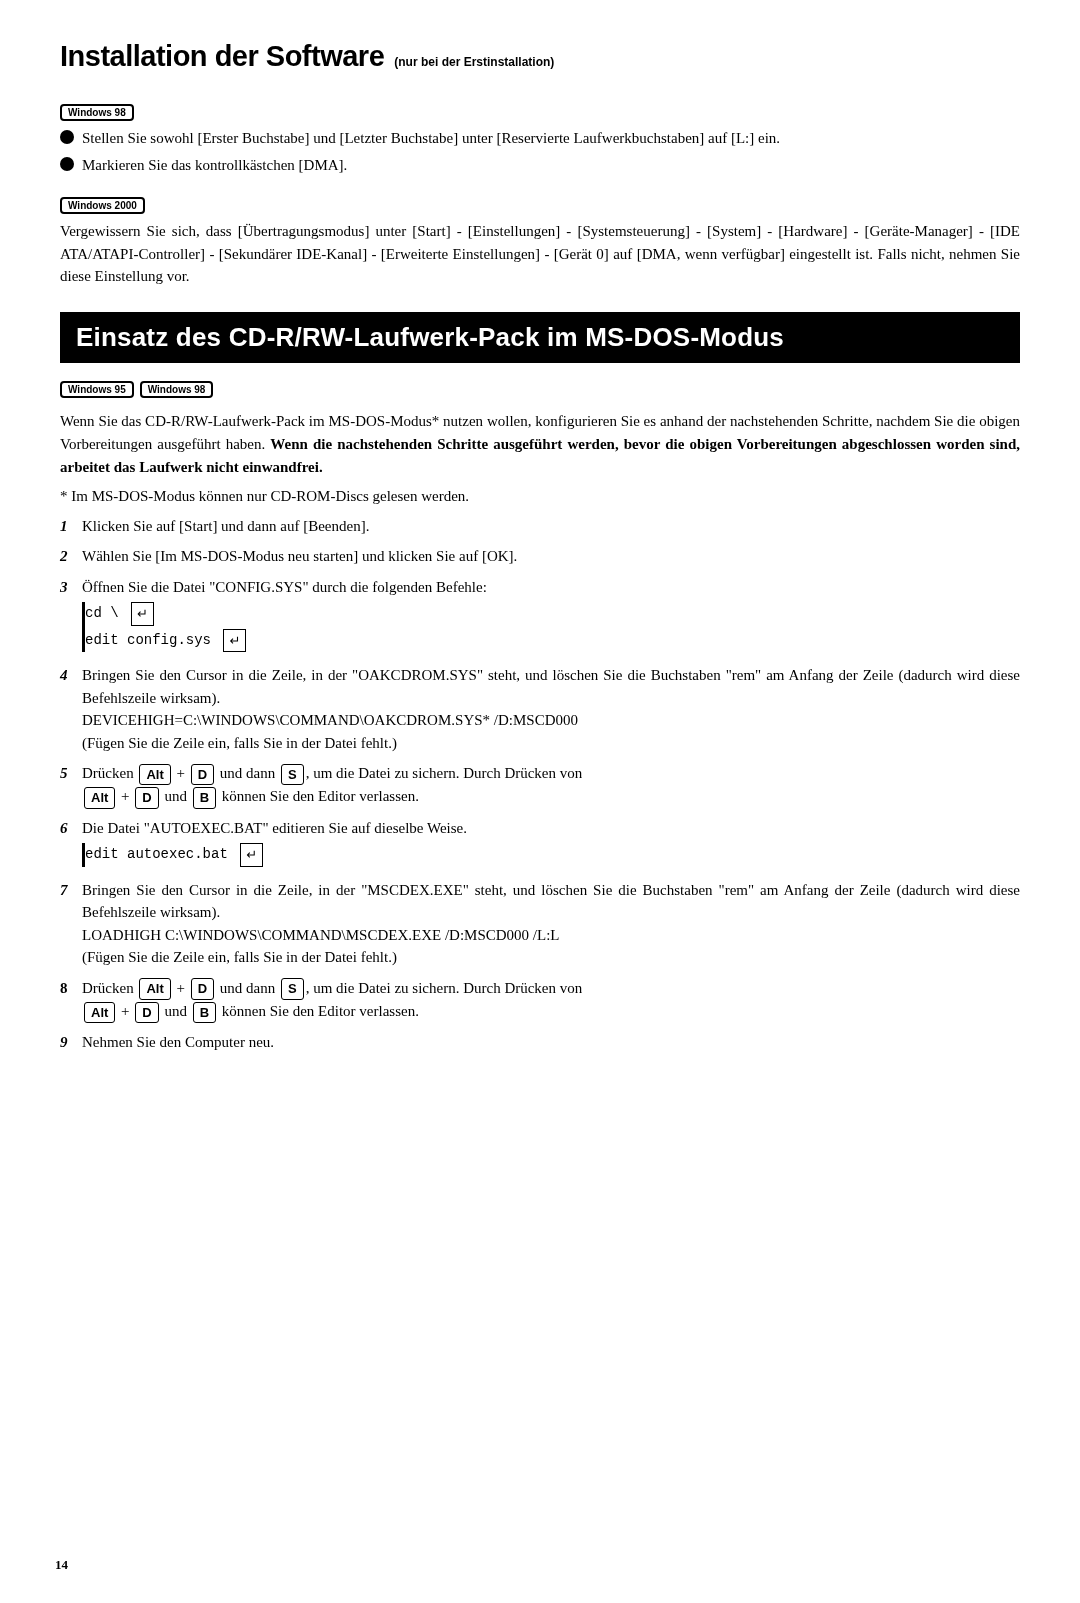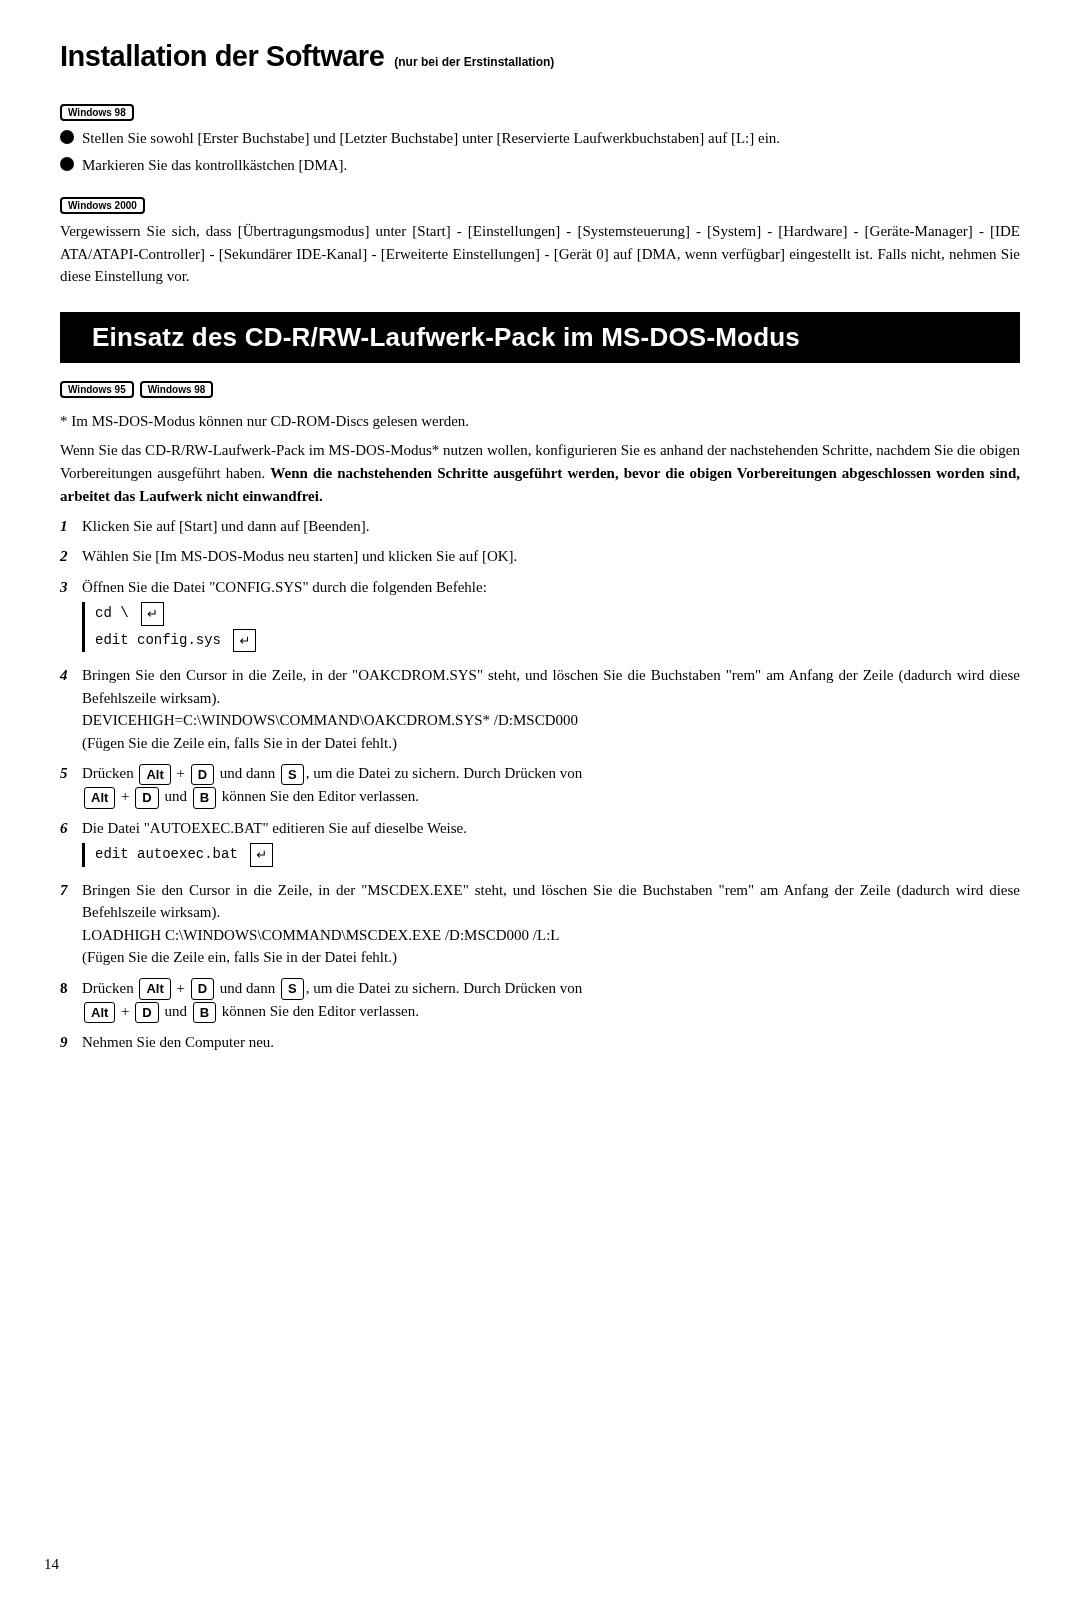--- a/index.html
+++ b/index.html
@@ -76,21 +76,21 @@
       border-radius: 50%;
       background: #000;
       margin-right: 8px;
       margin-top: 3px;
       flex-shrink: 0;
     }
 
     .section-banner {
       background: #000000;
       color: #ffffff;
-      padding: 10px 32px;
+      padding: 10px 16px;
       margin: 24px 0 18px 0;
       font-size: 26px;
       font-weight: 900;
       font-family: Arial, Helvetica, sans-serif;
       letter-spacing: 0.2px;
     }
 
     .dos-section {
       margin-left: 0;
     }
@@ -160,28 +160,27 @@
       font-size: 13px;
       font-weight: bold;
       font-family: Arial, sans-serif;
       margin: 0 2px;
       vertical-align: middle;
     }
 
     .page-number {
       position: absolute;
       bottom: 30px;
-      left: 44px;
-      font-size: 15px;
-      font-weight: normal;
+      left: 55px;
+      font-size: 13px;
+      font-weight: bold;
     }
 
     .left-border-block {
       border-left: 3px solid #000;
-      padding-left: 10px;
       margin: 4px 0;
     }
 
     .windows-badges-row {
       display: flex;
       gap: 6px;
       margin-bottom: 6px;
       align-items: center;
     }
 
@@ -213,23 +212,23 @@
 
 <div class="section-banner">Einsatz des CD-R/RW-Laufwerk-Pack im MS-DOS-Modus</div>
 
 <div class="dos-section">
 
   <div class="windows-badges-row">
     <span class="windows-badge">Windows 95</span>
     <span class="windows-badge">Windows 98</span>
   </div>
 
+  <p>Wenn Sie das CD-R/RW-Laufwerk-Pack im MS-DOS-Modus* nutzen wollen, konfigurieren Sie es anhand der nachstehenden Schritte, nachdem Sie die obigen Vorbereitungen ausgeführt haben. <span class="bold-warning">Wenn die nachstehenden Schritte ausgeführt werden, bevor die obigen Vorbereitungen abgeschlossen worden sind, arbeitet das Laufwerk nicht einwandfrei.</span></p>
+
   <p>* Im MS-DOS-Modus können nur CD-ROM-Discs gelesen werden.</p>
-
-  <p>Wenn Sie das CD-R/RW-Laufwerk-Pack im MS-DOS-Modus* nutzen wollen, konfigurieren Sie es anhand der nachstehenden Schritte, nachdem Sie die obigen Vorbereitungen ausgeführt haben. <span class="bold-warning">Wenn die nachstehenden Schritte ausgeführt werden, bevor die obigen Vorbereitungen abgeschlossen worden sind, arbeitet das Laufwerk nicht einwandfrei.</span></p>
 
   <div class="step-item">
     <span class="step-number"><em>1</em>&nbsp;</span>
     <span class="step-content">Klicken Sie auf [Start] und dann auf [Beenden].</span>
   </div>
 
   <div class="step-item">
     <span class="step-number"><em>2</em>&nbsp;</span>
     <span class="step-content">Wählen Sie [Im MS-DOS-Modus neu starten] und klicken Sie auf [OK].</span>
   </div>

